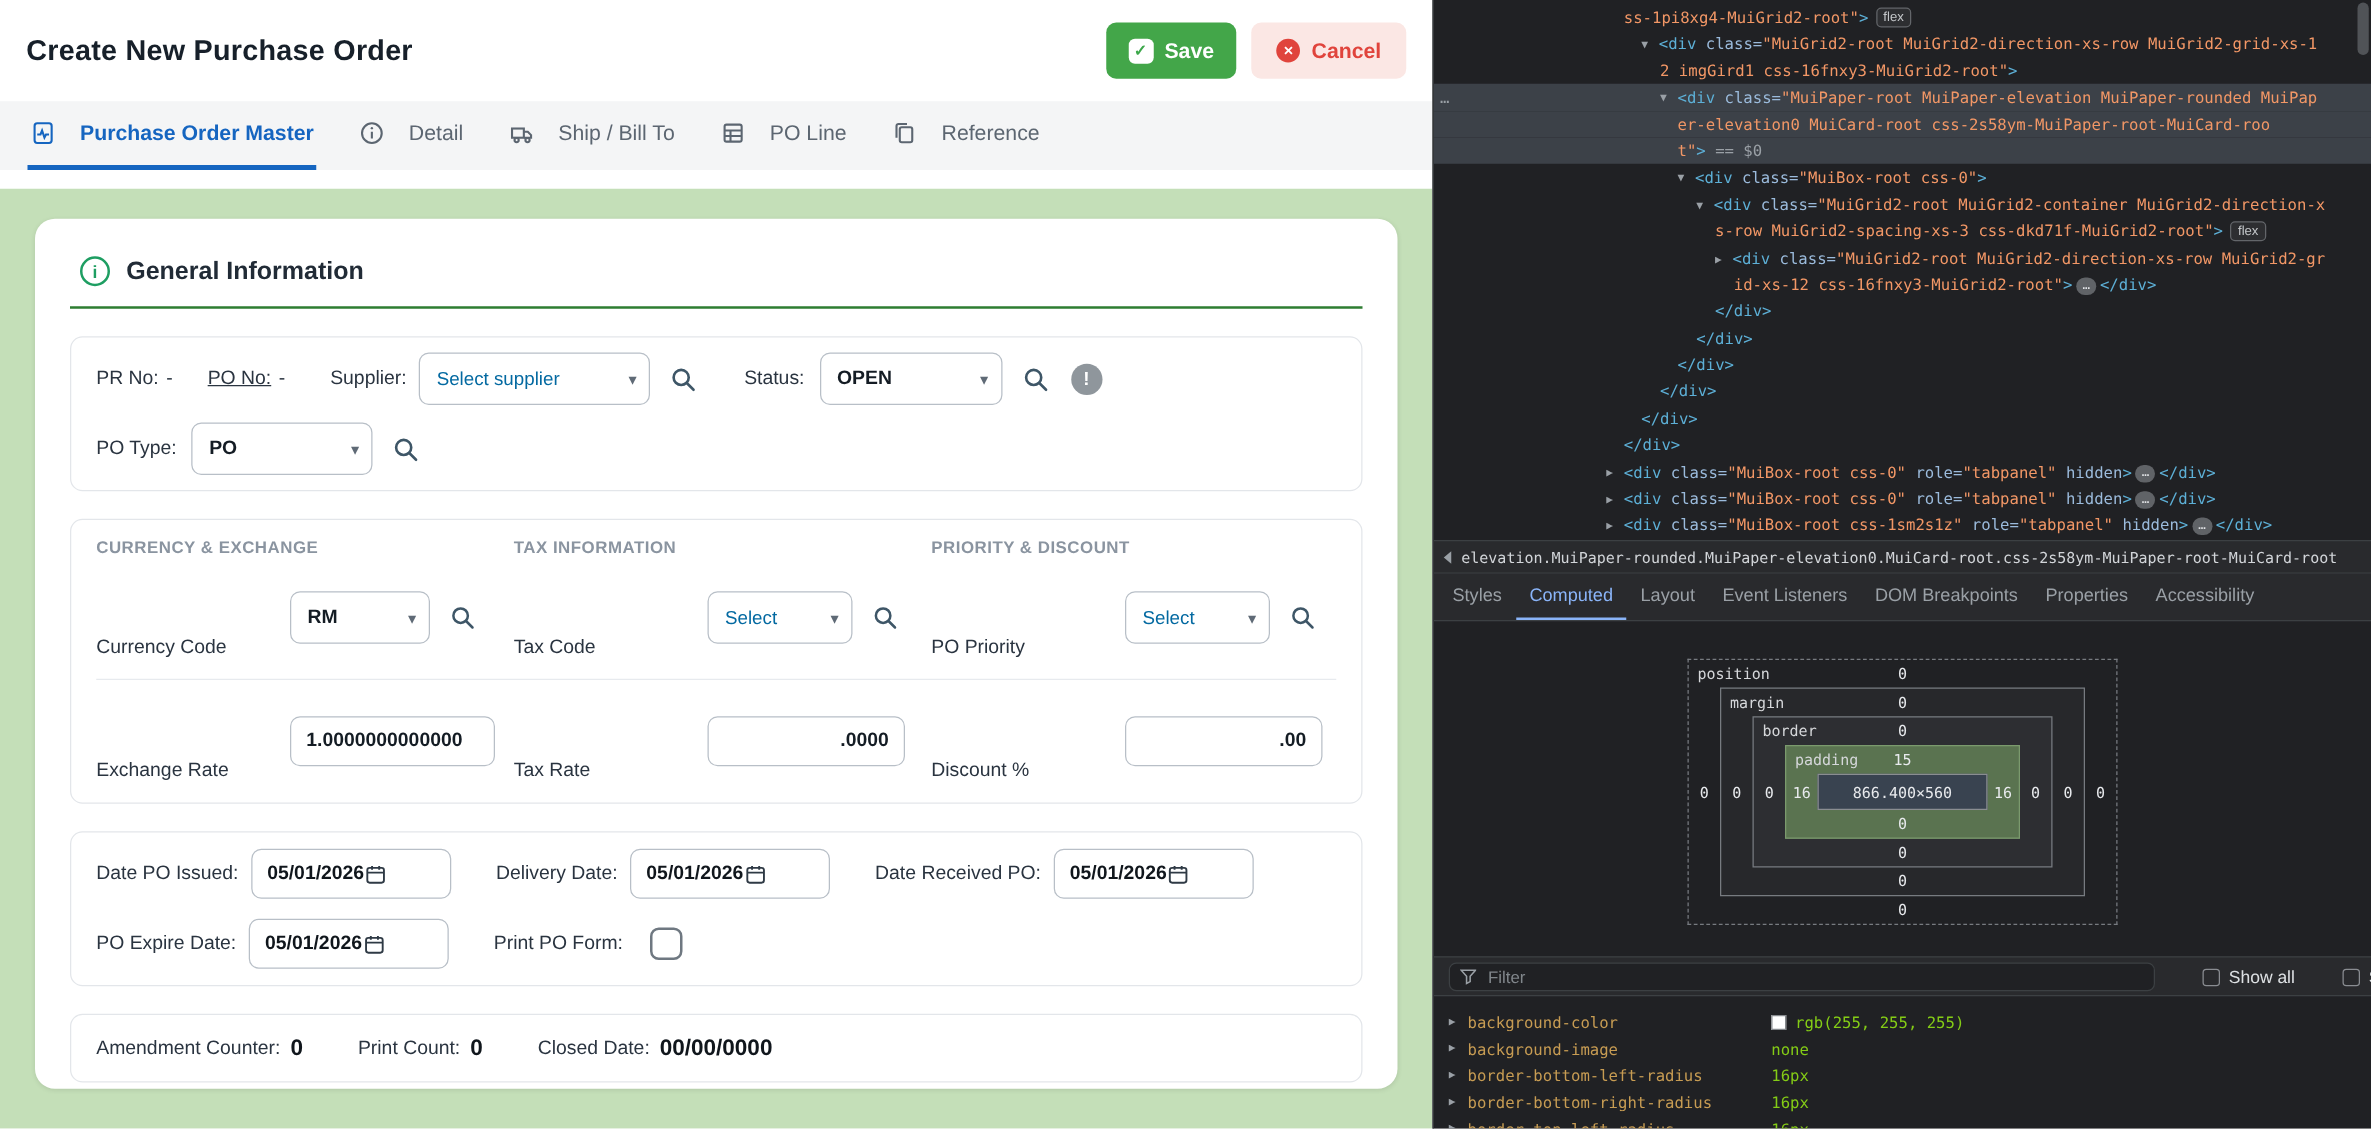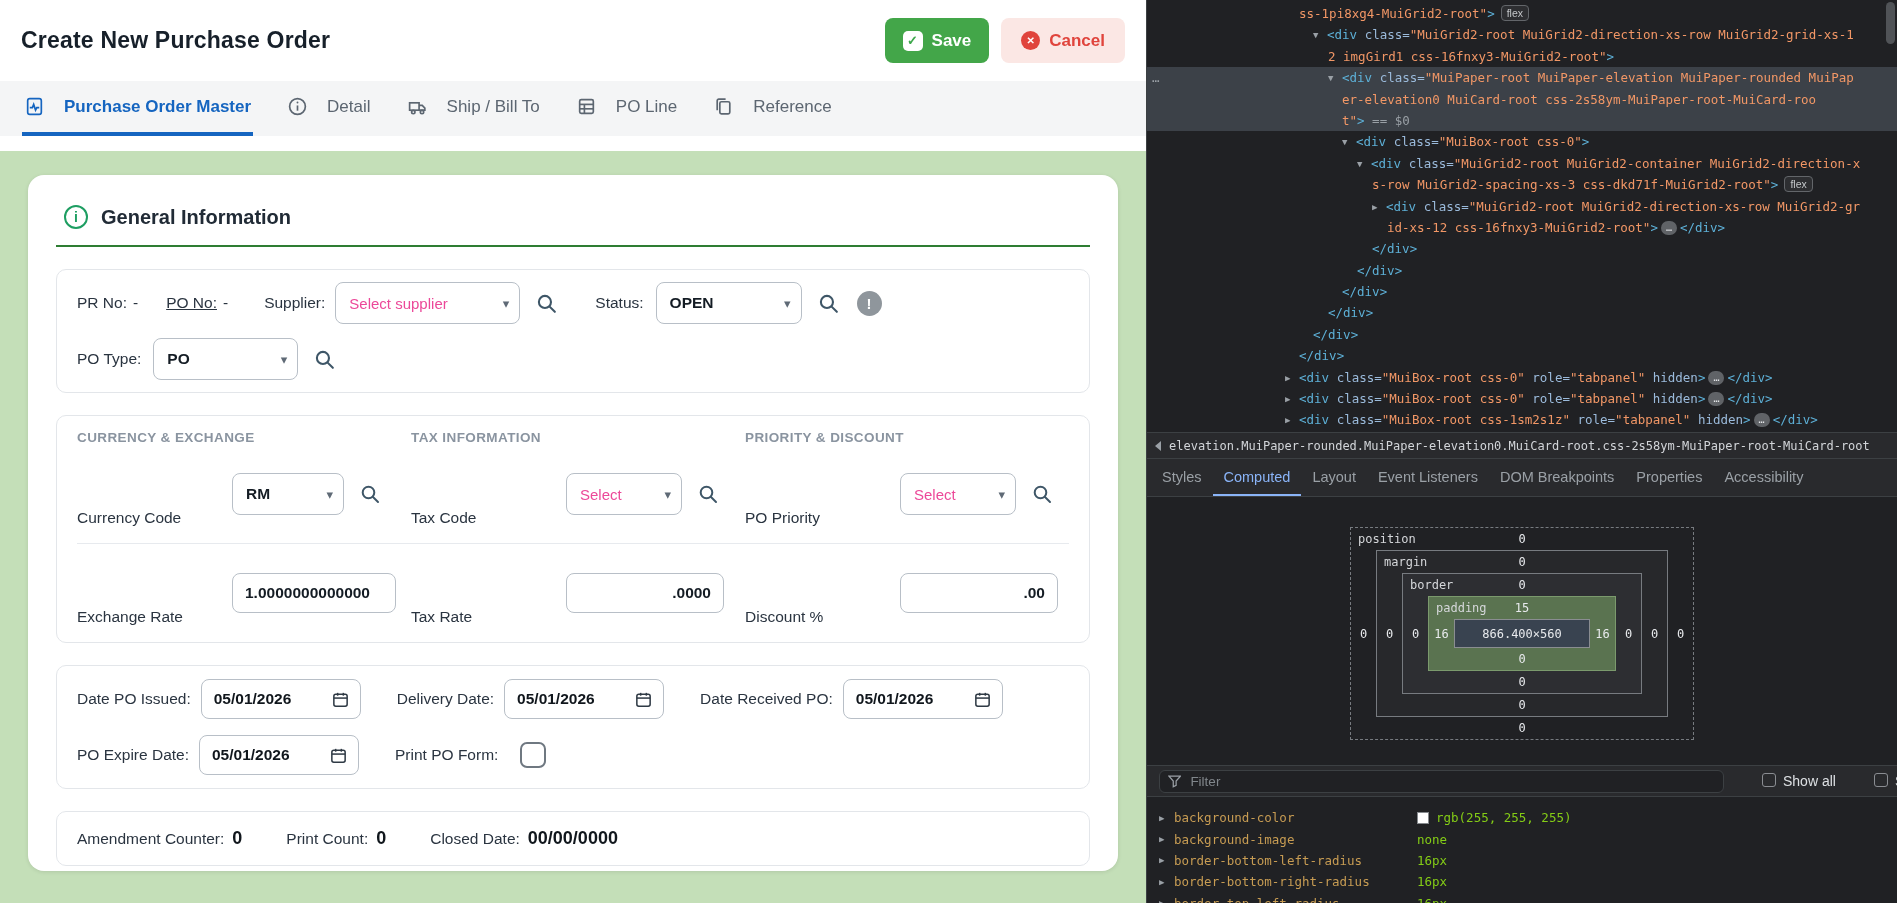--- a/index.html
+++ b/index.html
@@ -28,42 +28,42 @@
   .gi-ico{width:24px;height:24px;border:2px solid #1e9e62;border-radius:50%;color:#1e9e62;font-weight:700;font-size:14px;display:flex;align-items:center;justify-content:center;box-sizing:border-box;}
   .section-title{font-size:20px;font-weight:700;color:#212b36;margin:0;}
   .green-rule{height:2px;background:#2e7d32;margin-top:16px;}
 
   .fbox{border:1px solid #e3e6ea;border-radius:10px;margin-top:22px;padding:12px 20px;}
   .frow{display:flex;align-items:center;min-height:42px;}
   .frow + .frow{margin-top:14px;}
   .lbl{font-size:15.5px;color:#2a3440;white-space:nowrap;}
   .val-dash{font-size:15.5px;color:#2a3440;margin-left:6px;}
   .select{height:42px;border:1px solid #b8bfc7;border-radius:8px;display:flex;align-items:center;justify-content:space-between;padding:0 10px 0 13px;background:#fff;box-sizing:border-box;cursor:pointer;}
-  .select .ph{color:#ec4899;font-size:15px;}
+  .select .ph{color:#0369a1;font-size:15px;}
   .select .selval{color:#141c24;font-size:15.5px;font-weight:600;}
   .chev{color:#5f6a76;font-size:13px;margin-left:8px;}
   .icon-btn{background:none;border:none;padding:0;margin-left:14px;display:flex;cursor:pointer;}
   .warn{width:25px;height:25px;border-radius:50%;background:#8f969c;color:#fff;font-weight:800;font-size:15px;display:flex;align-items:center;justify-content:center;margin-left:16px;}
 
   .ml10{margin-left:10px;} .ml12{margin-left:12px;} .ml28{margin-left:28px;text-decoration:underline;} .ml36{margin-left:36px;}
   .w185{width:185px;} .w146{width:146px;} .w145{width:145px;} .w112{width:112px;} .w116{width:116px;}
 
   .grid3{display:grid;grid-template-columns:1fr 1fr 1fr;column-gap:10px;padding:14px 20px 16px;}
   .col-h{font-size:13.5px;font-weight:700;color:#8a94a0;letter-spacing:.4px;}
   .cell{display:flex;align-items:center;margin-top:16px;}
   .cell .lbl{flex:0 0 155px;margin-top:48px;}
   .gdivider{grid-column:1/4;border-bottom:1px solid #e7eaee;margin-top:16px;}
   .tinput{height:40px;border:1px solid #b8bfc7;border-radius:8px;padding:0 12px;font-size:15.5px;font-weight:600;color:#141c24;box-sizing:border-box;display:flex;align-items:center;overflow:hidden;white-space:nowrap;}
   .tinput.right{justify-content:flex-end;}
   .w164{width:164px;} .w158{width:158px;}
 
   .dgroup{display:flex;align-items:center;}
   .dgroup .lbl{margin-right:10px;}
   .gsep{margin-right:36px;}
-  .dfield{width:160px;height:40px;border:1px solid #b8bfc7;border-radius:8px;display:flex;align-items:center;justify-content:space-between;padding:0 10px 0 12px;box-sizing:border-box;background:#fff;cursor:pointer;}
+  .dfield{width:160px;height:40px;border:1px solid #b8bfc7;border-radius:8px;display:flex;align-items:center;justify-content:flex-start;padding:0 10px 0 12px;box-sizing:border-box;background:#fff;cursor:pointer;}
   .dval{font-size:15.5px;font-weight:700;color:#10161c;}
   .checkbox{width:26px;height:26px;border:2px solid #6f7881;border-radius:7px;background:#fff;box-sizing:border-box;margin-left:12px;cursor:pointer;}
 
   .counters{display:flex;align-items:center;gap:44px;padding:16px 20px;}
   .cpair{display:flex;align-items:center;}
   .cval{font-size:18px;font-weight:700;color:#10161c;margin-left:8px;}
 
   
   .devtools{flex:1;height:903px;background:#202124;display:flex;flex-direction:column;border-left:1px solid #3c4043;box-sizing:border-box;overflow:hidden;}
   .dom-panel{height:432px;flex:0 0 432px;position:relative;overflow:hidden;padding-top:3px;box-sizing:border-box;}
@@ -98,21 +98,21 @@
   .bm-content{background:#394350;min-width:118px;height:27px;display:flex;align-items:center;justify-content:center;border:1px solid #8a8d91;padding:0 8px;}
   .bm-row{position:relative;height:22px;line-height:22px;text-align:center;}
   .bm-label{position:absolute;left:7px;color:#d5d7da;}
   .bm-mid{display:flex;align-items:center;}
   .bm-side{flex:0 0 25px;width:25px;text-align:center;}
 
   .filter-bar{height:32px;margin-top:25px;background:#292a2d;border-top:1px solid #3c4043;border-bottom:1px solid #3c4043;display:flex;align-items:center;padding:0 12px;gap:14px;box-sizing:border-box;}
   .filter-input{flex:0 0 565px;height:23px;background:#202124;border:1px solid #3c4043;border-radius:6px;display:flex;align-items:center;padding:0 8px;gap:7px;box-sizing:border-box;}
   .filter-input input{background:transparent;border:none;outline:none;color:#e8eaed;font-size:13.5px;width:100%;font-family:inherit;}
   .filter-input input::placeholder{color:#80868b;}
-  .cb{display:flex;align-items:flex-start;gap:7px;font-size:14px;color:#dde0e3;cursor:pointer;white-space:nowrap;padding-left:24px;}
+  .cb{display:flex;align-items:flex-end;gap:7px;font-size:14px;color:#dde0e3;cursor:pointer;white-space:nowrap;padding-left:24px;}
   .cb .box{width:14px;height:14px;border:1.5px solid #8a8d92;border-radius:3px;background:transparent;box-sizing:border-box;}
 
   .props{padding-top:10px;}
   .prop-row{display:flex;align-items:center;height:21.4px;padding-left:12px;font-family:"DejaVu Sans Mono",monospace;font-size:12.5px;}
   .prop-arrow{color:#9aa0a6;font-size:9px;width:15px;flex:0 0 15px;}
   .prop-name{color:#c79c53;flex:0 0 243px;overflow:hidden;white-space:nowrap;}
   .prop-value{color:#84cc16;display:flex;align-items:center;gap:7px;white-space:nowrap;}
   .swatch{width:12px;height:12px;border:1px solid #85898d;display:inline-block;box-sizing:border-box;}
 </style>
 </head>

